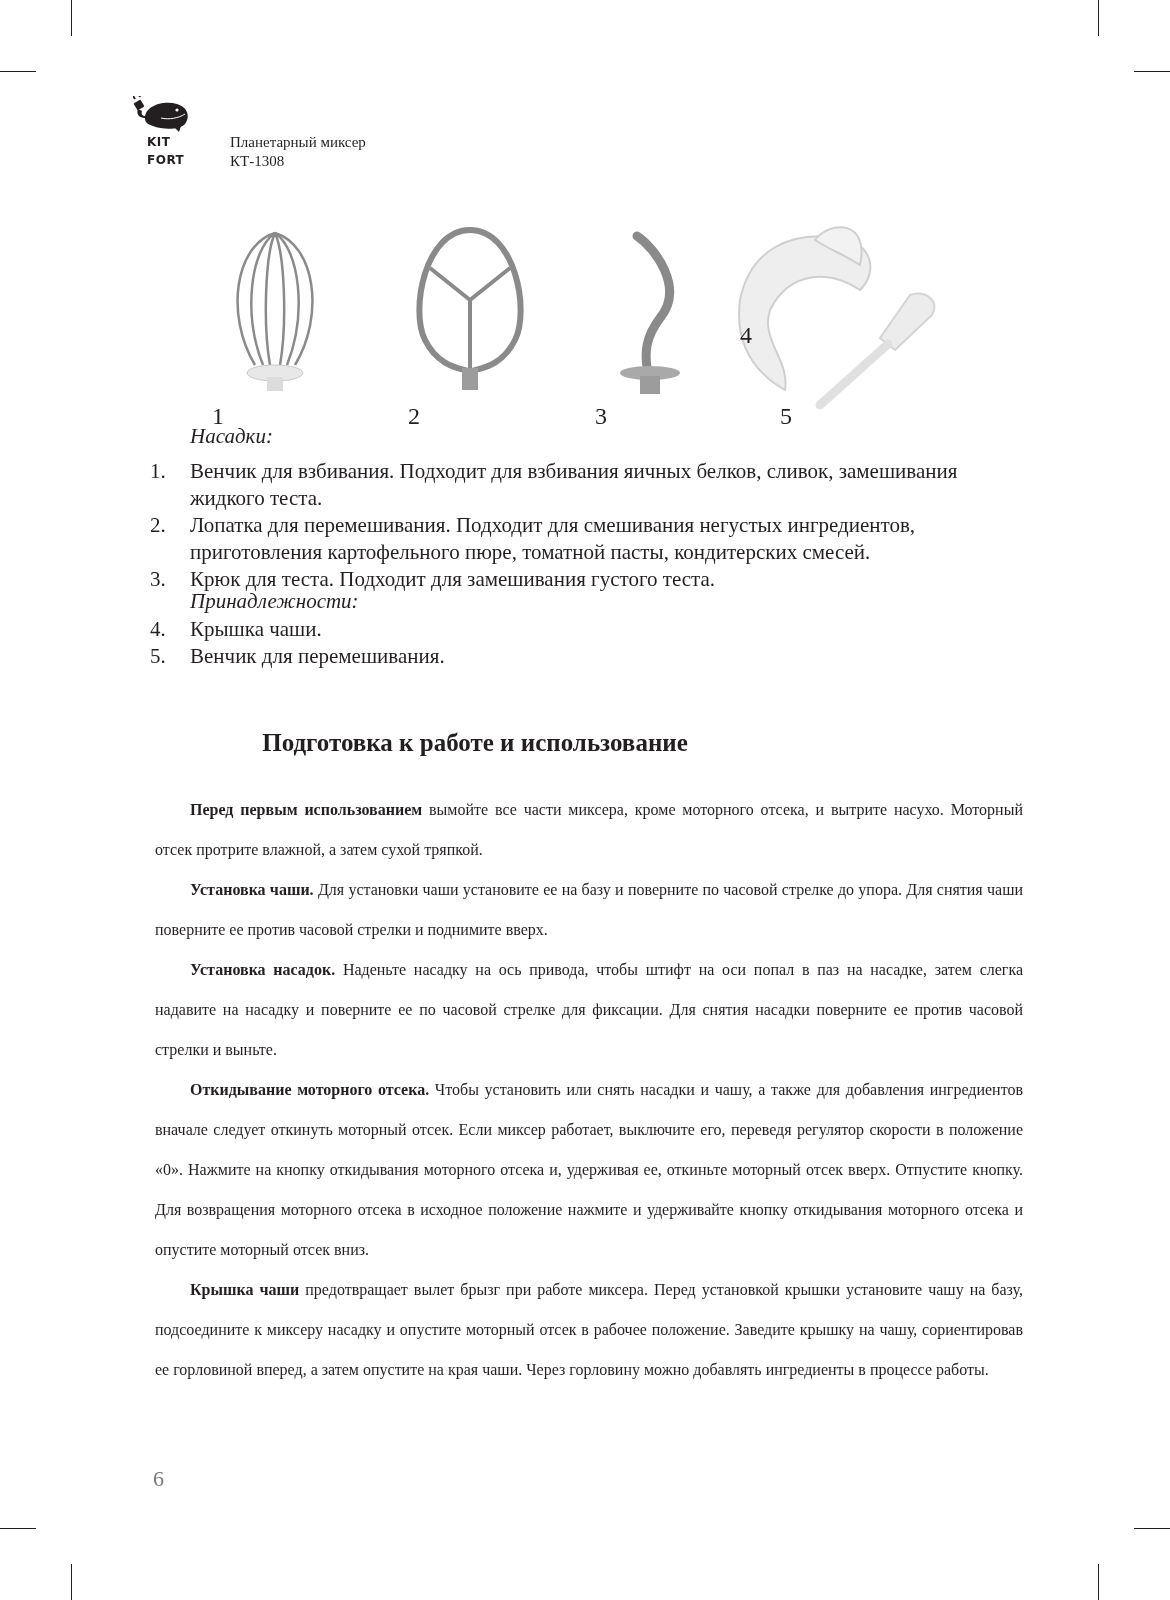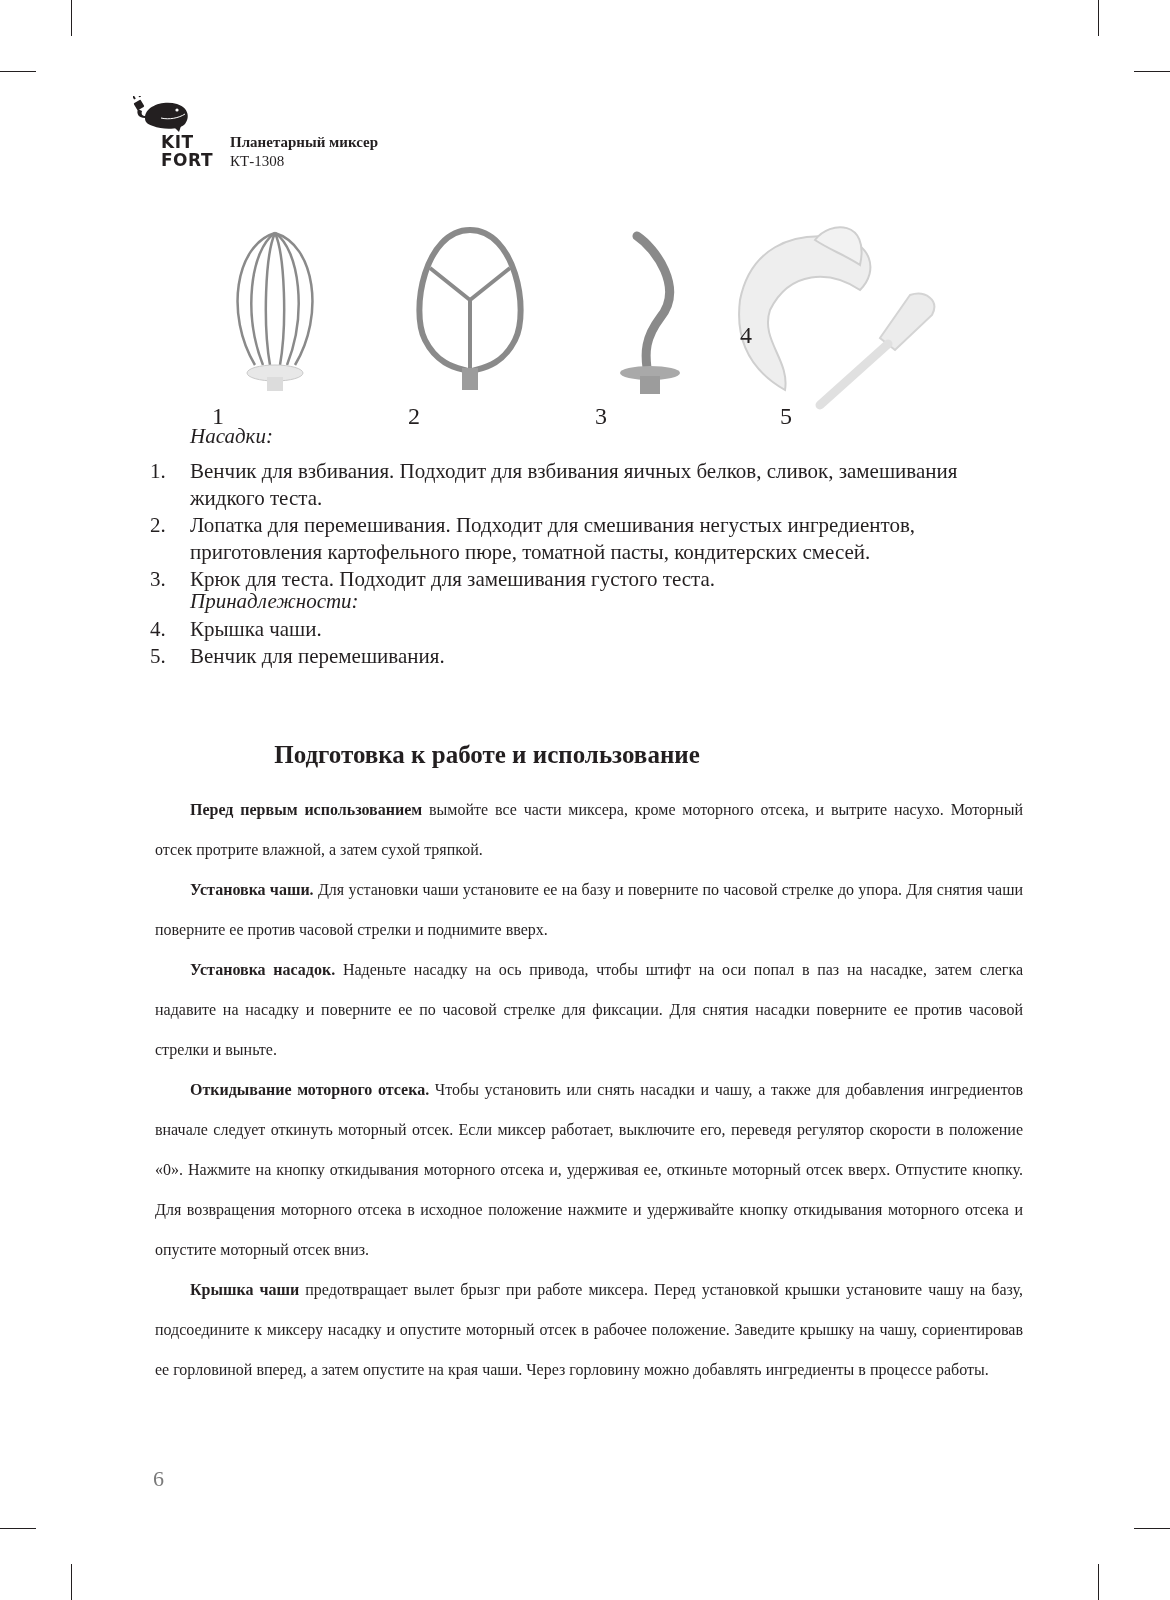--- a/index.html
+++ b/index.html
@@ -1,32 +1,32 @@
 <!DOCTYPE html>
 <html><head>
 <meta charset="utf-8">
 <style>
   html, body { margin: 0; padding: 0; background: #ffffff; }
   body { width: 1170px; height: 1600px; position: relative; overflow: hidden;
          font-family: "Liberation Serif", "DejaVu Serif", serif; color: #231f20; }
   .crop { position: absolute; background: #231f20; }
   .logo { position: absolute; left: 133px; top: 96px; width: 80px; }
   .logo svg { display: block; }
-  .brand { position: absolute; left: 161px; top: 133px; font-family: "DejaVu Sans", sans-serif;
-           font-weight: bold; font-size: 17px; line-height: 18px; letter-spacing: 0.5px; }
-  .hdr-title { position: absolute; left: 230px; top: 134px; font-weight: bold; font-size: 15px; }
+  .brand { position: absolute; left: 147px; top: 133px; font-family: "DejaVu Sans", sans-serif;
+           font-weight: bold; font-size: 12px; line-height: 18px; letter-spacing: 0.5px; }
+  .hdr-title { position: absolute; left: 230px; top: 134px; font-weight: normal; font-size: 15px; }
   .hdr-model { position: absolute; left: 230px; top: 153px; font-size: 15px; }
   .fig { position: absolute; }
   .fig-num { position: absolute; font-size: 24px; }
   .section-label { position: absolute; left: 190px; font-style: italic; font-size: 21px; }
   .list { position: absolute; left: 150px; width: 880px; font-size: 21px; line-height: 27px; }
   .li { display: flex; }
   .li-num { width: 40px; flex: none; }
   .li-text { flex: 1; }
-  h2 { position: absolute; left: 0; width: 950px; top: 729px; margin: 12px; text-align: center;
+  h2 { position: absolute; left: 0; width: 950px; top: 729px; margin: 0; text-align: center;
        font-size: 25px; font-weight: bold; }
   .body { position: absolute; left: 155px; width: 868px; top: 790px; font-size: 16px;
           line-height: 40px; text-align: justify; }
   .body p { margin: 0; text-indent: 35px; }
   .body b { font-weight: bold; }
   .page-num { position: absolute; left: 153px; top: 1466px; font-size: 22px; color: #7a7a7a; }
 </style>
 </head>
 <body>
 

